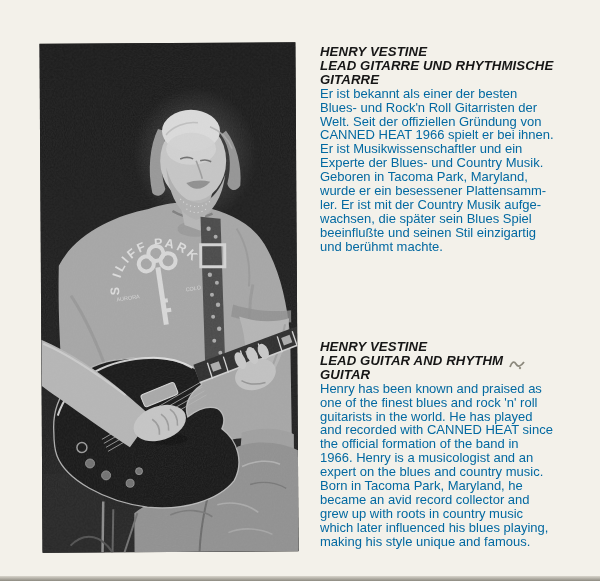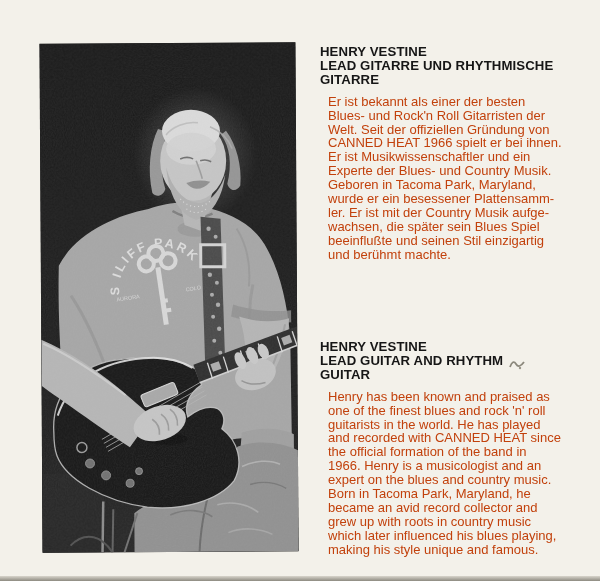--- a/index.html
+++ b/index.html
@@ -28,27 +28,28 @@
   .bio-de { top:45px; }
   .bio-en { top:340px; }
   .bio-heading {
     margin:0;
     font-size:13.2px;
     line-height:13.9px;
     font-weight:bold;
     color:#161616;
     white-space:pre-line;
     letter-spacing:0.1px;
+    font-style:italic;
   }
   .bio-body {
-    margin:8px;
+    margin:0;
     font-size:13px;
     line-height:13.9px;
     font-weight:normal;
-    color:#c2410c;
+    color:#0369a1;
     white-space:pre-line;
     letter-spacing:0px;
   }
   .speck { position:absolute; left:508px; top:356px; }
   .bottom-edge {
     position:absolute;
     left:0; bottom:0;
     width:600px; height:5px;
     background:linear-gradient(to bottom,#d8d5cc,#8d8a80);
   }

